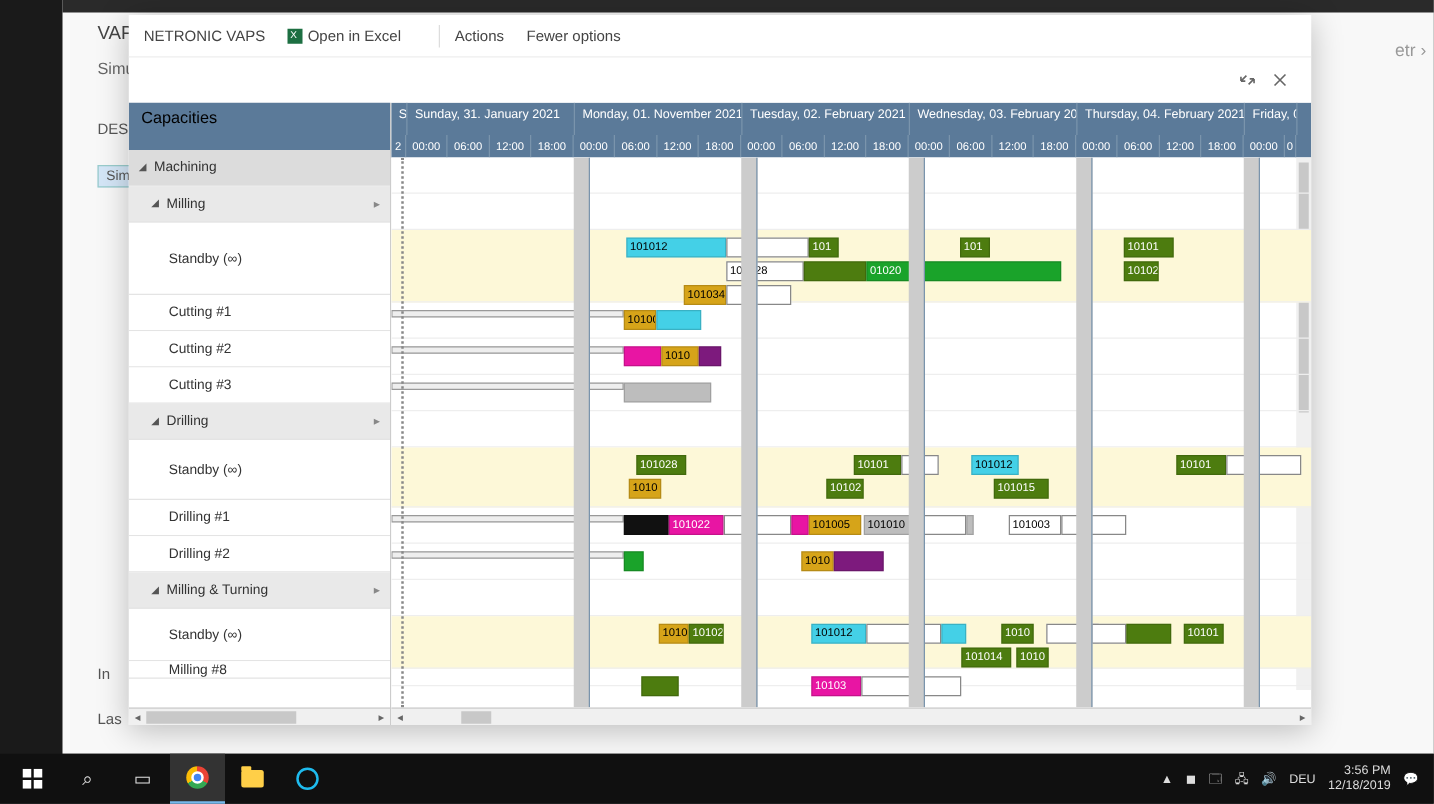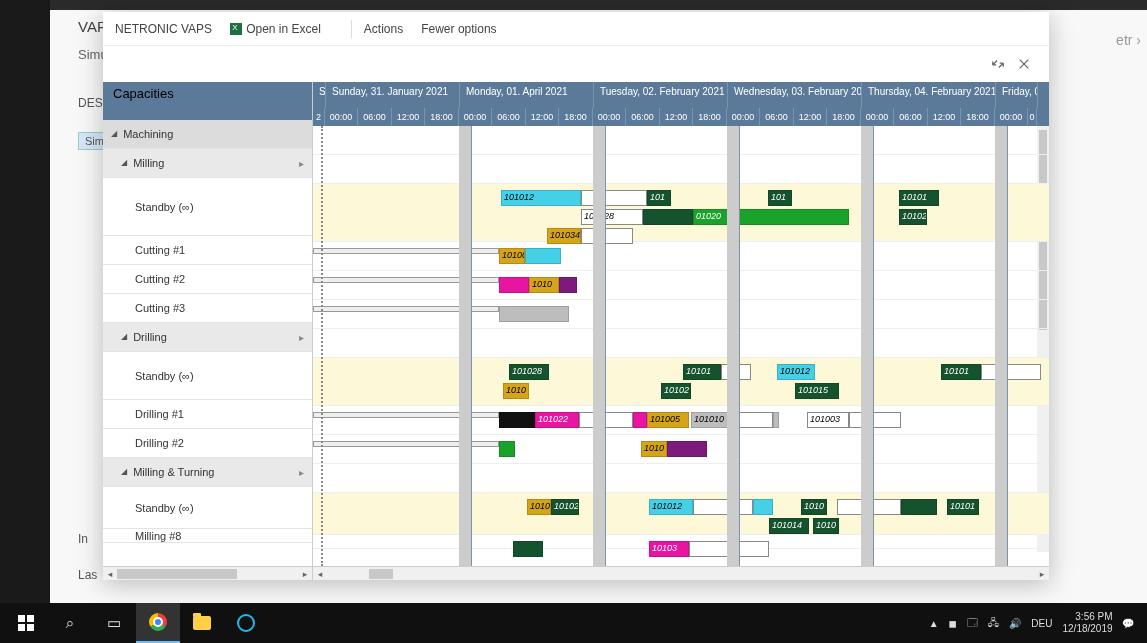--- a/index.html
+++ b/index.html
@@ -44,29 +44,29 @@
 .hscroll-l .arr.l,.hscroll-r .arr.l{left:0;} .hscroll-l .arr.r,.hscroll-r .arr.r{right:0;}
 
 .grid { flex: 1; display: flex; flex-direction: column; overflow: hidden; position: relative; }
 .timeline-h { height: 44px; background: #5b7a99; color: #fff; font-size: 10px; display: flex; flex-direction: column; }
 .days { flex: 1; display: flex; }
 .day { border-right: 1px solid #7a94ac; padding: 4px 6px 0; white-space: nowrap; overflow: hidden; }
 .hours { height: 18px; display: flex; font-size: 9px; }
 .hour { border-right: 1px solid #7a94ac; text-align: center; line-height: 18px; overflow:hidden;}
 
 .canvas { flex: 1; position: relative; overflow: hidden; background: #fff; }
-.rowband { position: absolute; left: 0; right: 0; border-bottom: 1px solid #eee; font-style: italic; }
+.rowband { position: absolute; left: 0; right: 0; border-bottom: 1px solid #eee; }
 .standby { background: #fdf8d8; }
 .vline { position: absolute; top: 0; bottom: 0; width: 1px; background: #eee; }
 .vline.day { background: #ccc; }
 .nowline { position: absolute; top: 0; bottom: 0; border-left: 2px dotted #888; }
 
 .bar { position: absolute; height: 16px; font-size: 9px; color: #000; padding: 1px 2px; overflow: hidden; white-space: nowrap; border: 1px solid rgba(0,0,0,.15); }
 .bar.thin { height: 6px; border:1px solid #999; background:#eee; }
-.c-cyan { background: #44d0e7; } .c-blue { background: #14532d; color:#fff; }
+.c-cyan { background: #44d0e7; } .c-blue { background: #4d7c0f; color:#fff; }
 .c-green { background: #1aa32a; color:#fff;} .c-gold { background: #d6a419; }
 .c-gray { background: #bdbdbd; } .c-magenta { background: #e815a3; color:#fff;}
 .c-black { background: #111; color:#fff;} .c-purple { background: #7d1a7d; color:#fff;}
 .c-white { background: #fff; border:1px solid #888;}
 .vscroll { position:absolute; right:0; top:0; bottom:14px; width:12px; background:#f0f0f0;}
 .vscroll .thumb { position:absolute; top:4px; left:2px; width:8px; height:200px; background:#c8c8c8;}
 .hscroll-r { height: 14px; background: #f0f0f0; border-top: 1px solid #ccc; position: relative; }
 .hscroll-r .thumb { position:absolute; left:56px; top:2px; width:24px; height:10px; background:#c8c8c8;}
 
 .taskbar { position: absolute; left: 0; right: 0; bottom: 0; height: 40px; background: #101010; display: flex; align-items: center; padding: 0 4px; }
@@ -176,21 +176,21 @@
           <div class="thumb"></div>
           <span class="arr r">▸</span>
         </div>
     </div>
 
     <div class="grid">
       <div class="timeline-h">
         <div class="days" id="days-row">
             <div class="day" style="width: 12px;">S</div>
             <div class="day" style="width: 134px;">Sunday, 31. January 2021</div>
-            <div class="day" style="width: 134px;">Monday, 01. April 2021</div>
+            <div class="day" style="width: 134px;">Monday, 01. November 2021</div>
             <div class="day" style="width: 134px;">Tuesday, 02. February 2021</div>
             <div class="day" style="width: 134px;">Wednesday, 03. February 2021</div>
             <div class="day" style="width: 134px;">Thursday, 04. February 2021</div>
             <div class="day" style="width: 42px;">Friday, 05</div>
           </div>
         <div class="hours" id="hours-row">
             <div class="hour" style="width: 12px;">2</div>
             <div class="hour" style="width: 33px;">00:00</div>
             <div class="hour" style="width: 34px;">06:00</div>
             <div class="hour" style="width: 33px;">12:00</div>

